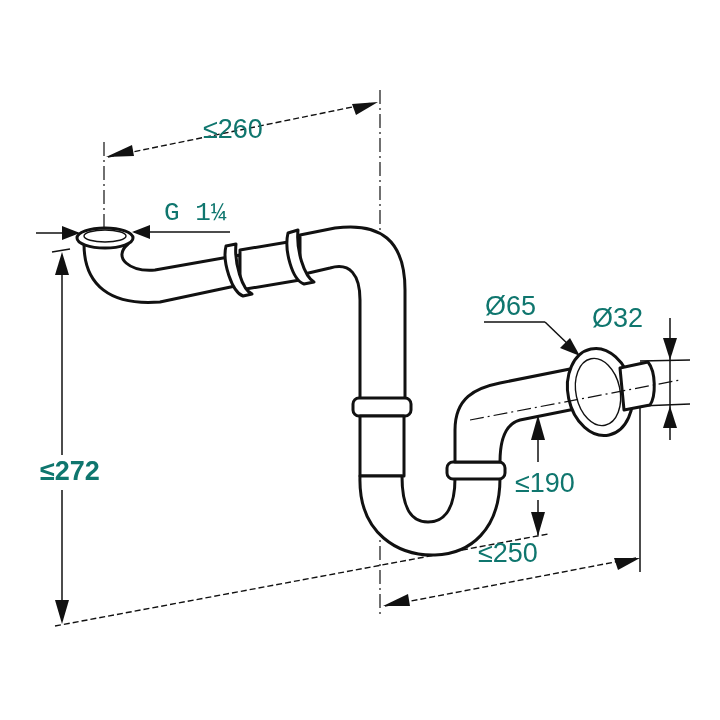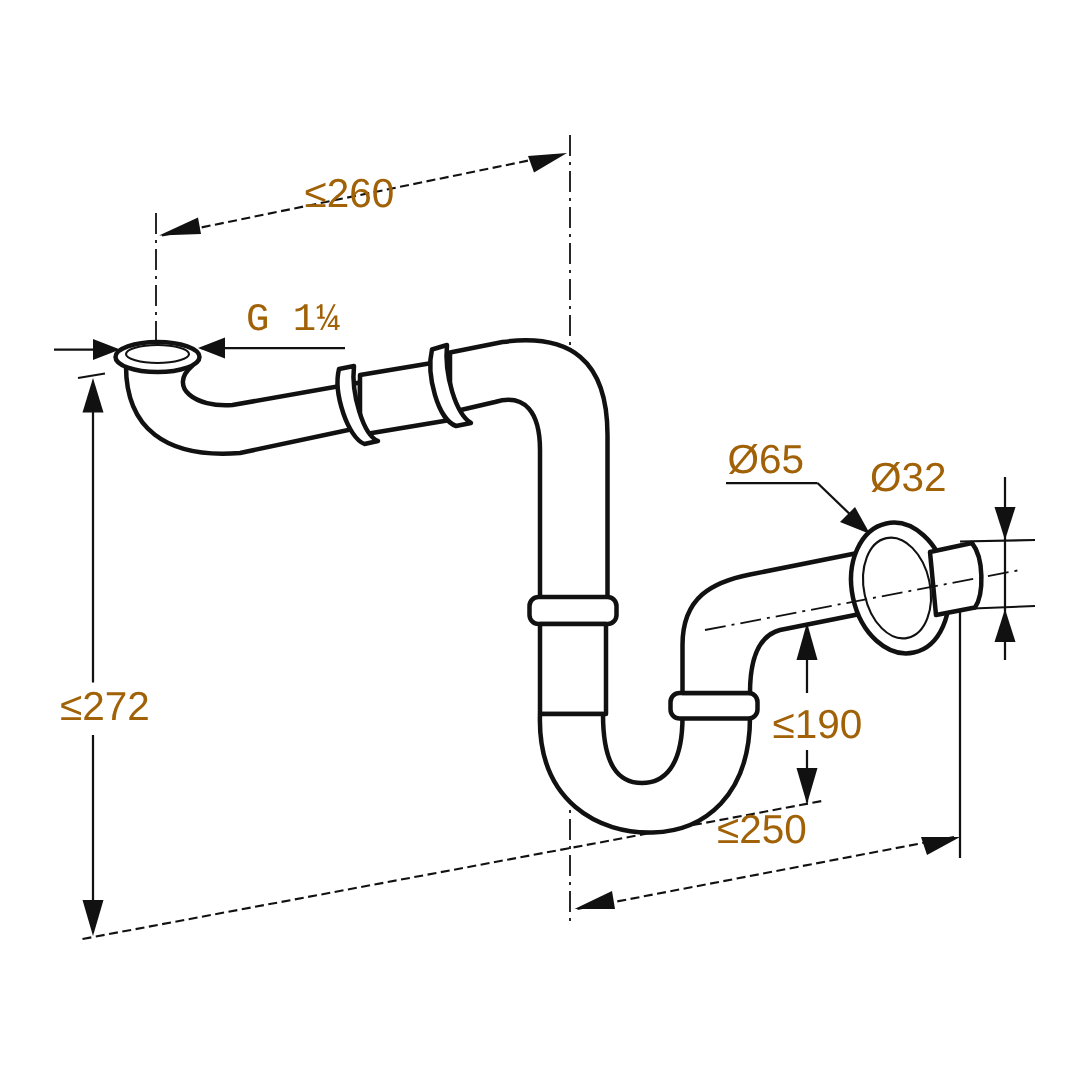--- a/index.html
+++ b/index.html
@@ -4,21 +4,21 @@
 <style>
   html, body { margin:0; padding:0; background:#ffffff; }
   body { width:720px; height:720px; overflow:hidden; position:relative; font-family:"Liberation Sans", sans-serif; }
   #drawing { position:absolute; left:0; top:0; width:720px; height:720px; }
   .pipe { fill:#ffffff; stroke:#111; stroke-width:3; stroke-linejoin:round; stroke-linecap:round; }
   .thin { fill:none; stroke:#111; stroke-width:1.4; }
   .center { fill:none; stroke:#111; stroke-width:1.2; stroke-dasharray:14 4 2 4; }
   .dimline { fill:none; stroke:#111; stroke-width:1.4; stroke-dasharray:6 3; }
   .solid { fill:none; stroke:#111; stroke-width:1.5; }
   .arrow { fill:#111; stroke:none; }
-  .label { position:absolute; font-size:27px; color:#a16207; line-height:1; white-space:nowrap; font-family:"Liberation Sans", sans-serif; }
+  .label { position:absolute; font-size:27px; color:#0f766e; line-height:1; white-space:nowrap; font-family:"Liberation Sans", sans-serif; }
   .label.small { font-size:26px;font-family:Liberation Mono, monospace; }
 </style>
 </head>
 <body>
 
 <svg id="drawing" viewBox="0 0 720 720" xmlns="http://www.w3.org/2000/svg">
 
   <line class="center" x1="380" y1="90" x2="380" y2="615"></line>
 
   <line class="center" x1="104" y1="142" x2="104" y2="240"></line>
@@ -85,17 +85,17 @@
   <ellipse class="pipe" cx="600" cy="392" rx="32" ry="44" transform="rotate(-12 600 392)"></ellipse>
   <ellipse class="thin" cx="598" cy="392" rx="22" ry="34" transform="rotate(-12 598 392)"></ellipse>
 
   <path class="pipe" d="M620,368 L648,362 C656,372 656,396 650,405 L624,410 Z"></path>
 
   <line class="center" x1="470" y1="420" x2="680" y2="380"></line>
 </svg>
 
 <div class="label" style="left:203px; top:116px;">≤260</div>
 <div class="label small" style="left:164px; top:200px;">G 1¼</div>
-<div class="label" style="left:40px; top:458px;">≤272</div>
+<div class="label" style="left:40px; top:458px;font-weight:bold;">≤272</div>
 <div class="label" style="left:485px; top:293px;text-align:right;">Ø65</div>
-<div class="label" style="left:580px; top:305px;">Ø32</div>
+<div class="label" style="left:592px; top:305px;">Ø32</div>
 <div class="label" style="left:515px; top:470px;">≤190</div>
 <div class="label" style="left:478px; top:540px;">≤250</div>
 
 </body></html>

